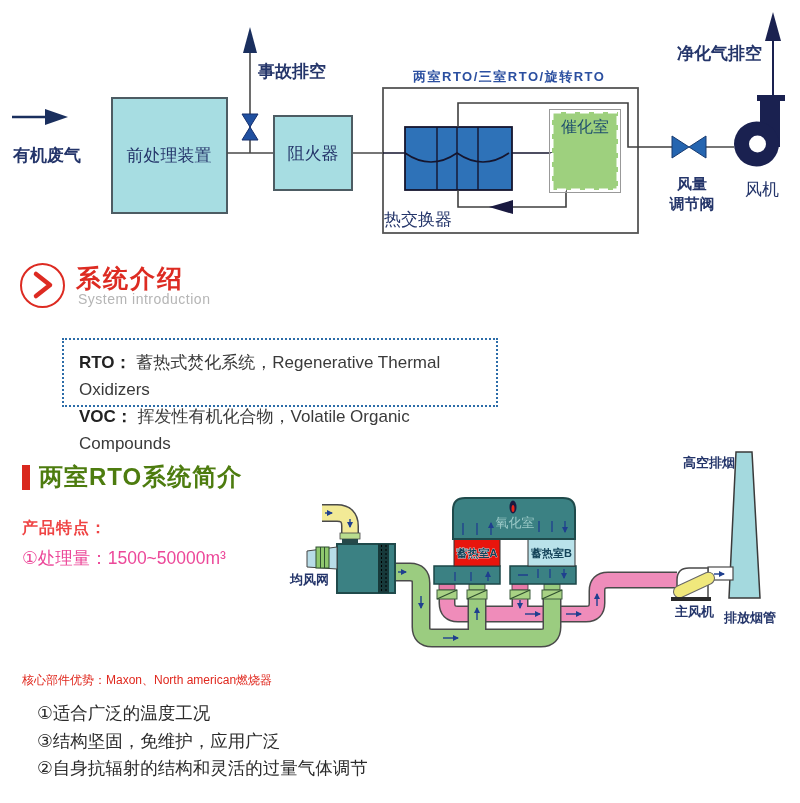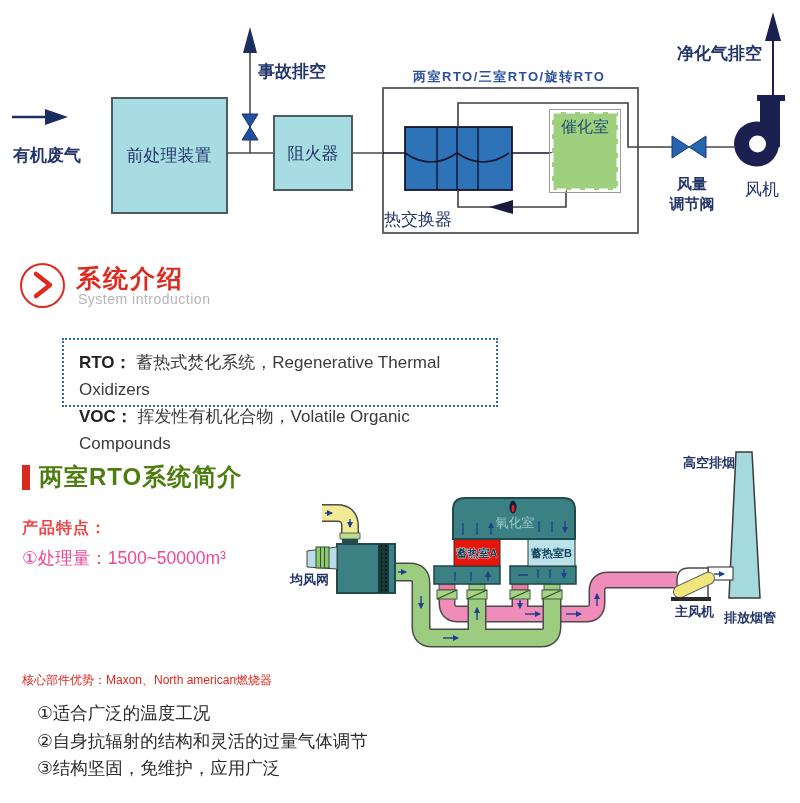--- a/index.html
+++ b/index.html
@@ -112,22 +112,22 @@
     <div class="bar"></div>
     <div class="txt">两室RTO系统简介</div>
   </div>
   <div class="abs feat-title">产品特点：</div>
   <div class="abs feat-list">
     <div>①处理量：1500~50000m³</div>
   </div>
   <div class="abs core-title">核心部件优势：Maxon、North american燃烧器</div>
   <div class="abs core-list">
     <div>①适合广泛的温度工况</div>
+    <div>③结构坚固，免维护，应用广泛</div>
     <div>②自身抗辐射的结构和灵活的过量气体调节</div>
-    <div>③结构坚固，免维护，应用广泛</div>
   </div>
 
   <svg class="abs" style="left:280px;top:440px" width="520" height="225" viewBox="280 440 520 225">
     <defs>
       <marker id="ah" markerUnits="userSpaceOnUse" markerWidth="8" markerHeight="8" refX="5" refY="3" orient="auto">
         <path d="M0,0 L6,3 L0,6 Z" fill="#1f3f8f"></path>
       </marker>
     </defs>
 
     <polygon points="736,452 752,452 760,598 729,598" fill="#a4d9de" stroke="#3a3a3a" stroke-width="1.5"></polygon>

